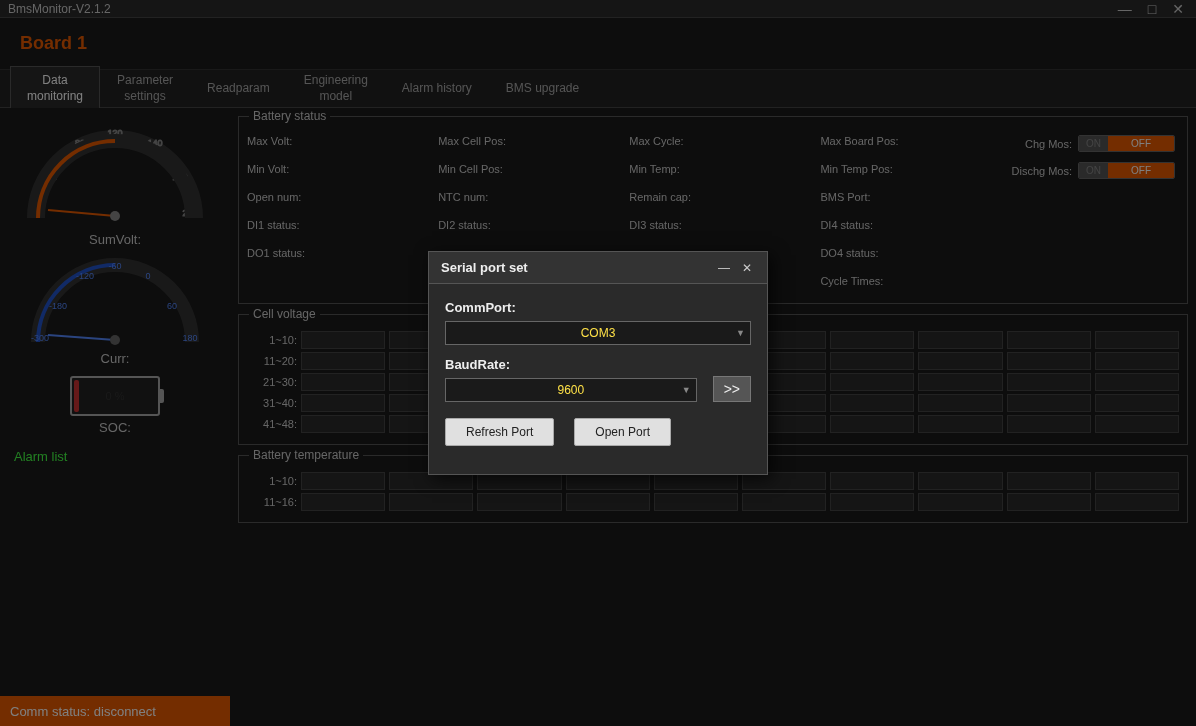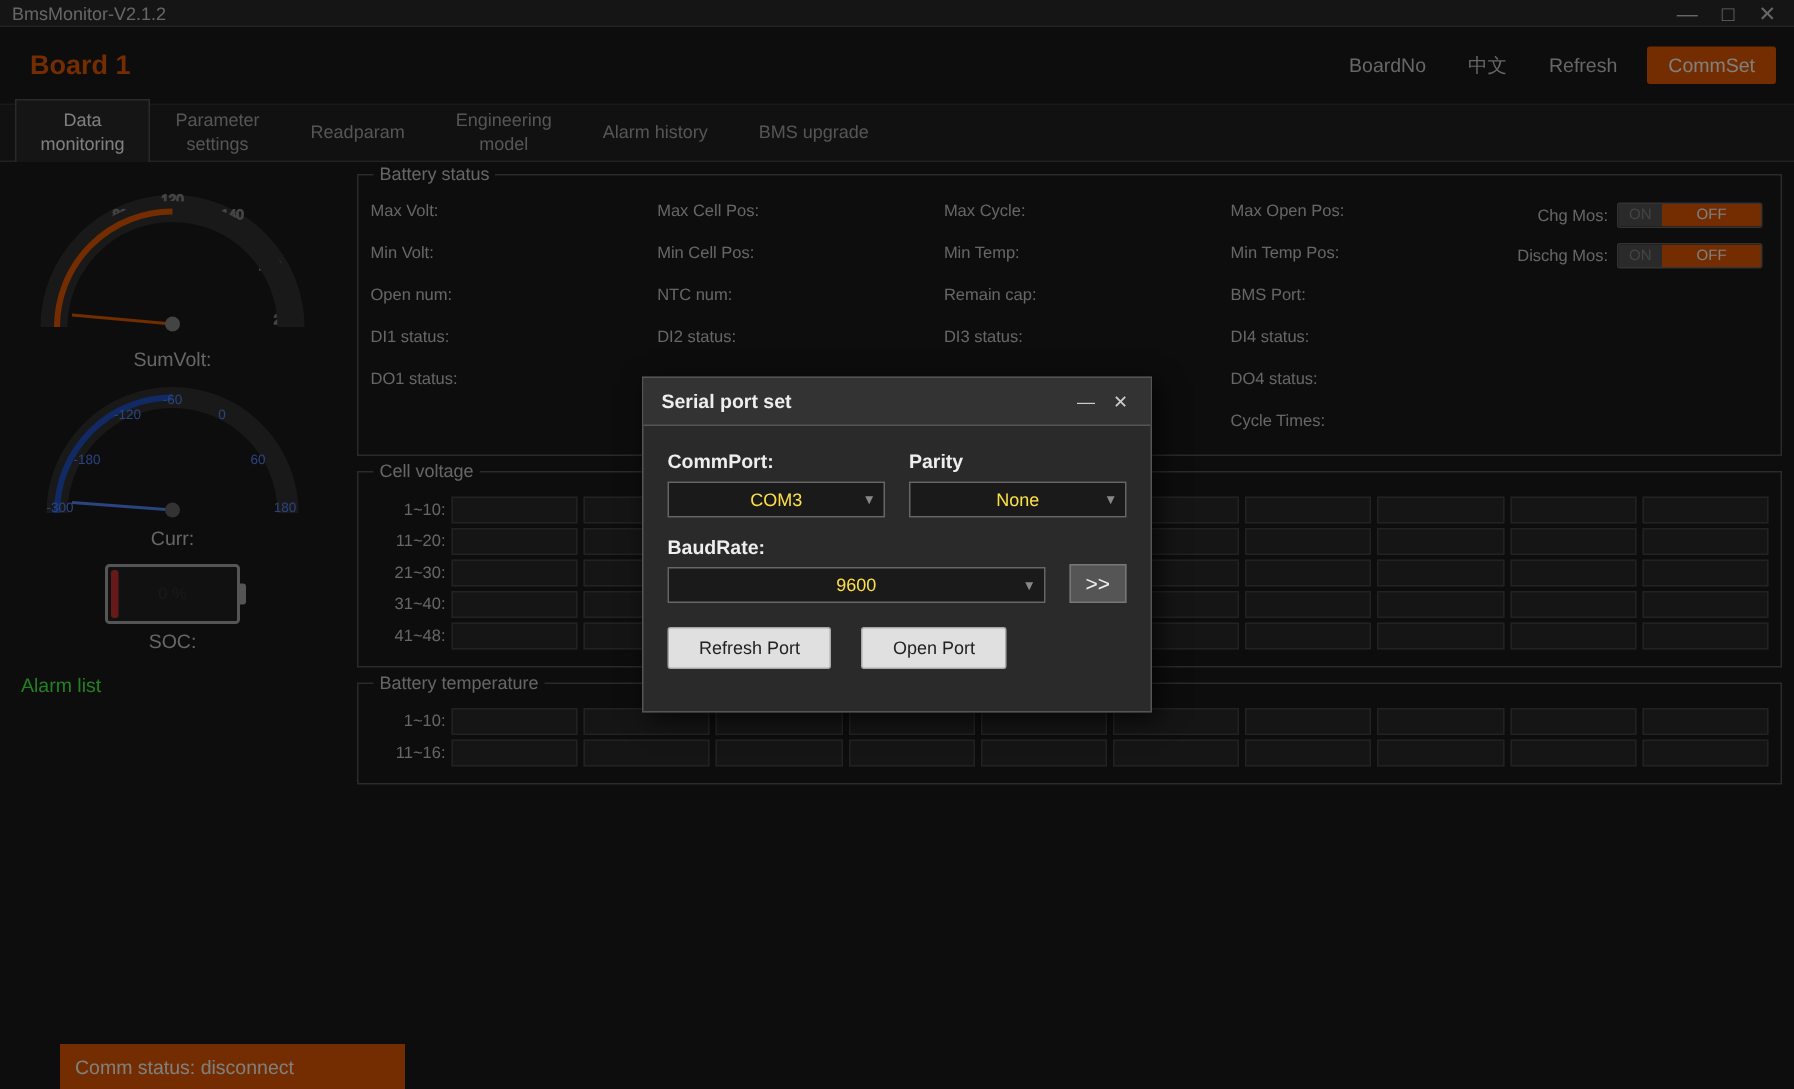--- a/index.html
+++ b/index.html
@@ -310,21 +310,20 @@
       height: 30px;
       display: flex;
       align-items: center;
       padding: 0 10px;
       color: white;
       font-size: 13px;
       position: absolute;
       bottom: 0;
       left: 0;
       width: 230px;
-      margin-left: 40px;
     }
 
     
     .modal-overlay {
       position: absolute;
       top: 0; left: 0; right: 0; bottom: 0;
       background: rgba(0,0,0,0.5);
       z-index: 100;
       display: flex;
       align-items: center;
@@ -456,26 +455,20 @@
   <span class="title-bar-text">BmsMonitor-V2.1.2</span>
   <div class="title-bar-controls">
     <button class="title-bar-btn">—</button>
     <button class="title-bar-btn">□</button>
     <button class="title-bar-btn close-btn">✕</button>
   </div>
 </div>
 
 <div class="header">
   <span class="board-title">Board 1</span>
-  <div class="header-actions">
-    <button class="header-btn">BoardNo</button>
-    <button class="header-btn">中文</button>
-    <button class="header-btn">Refresh</button>
-    <button class="commset-btn">CommSet</button>
-  </div>
 </div>
 
 <div class="tabs">
   <div class="tab active">Data<br>monitoring</div>
   <div class="tab">Parameter<br>settings</div>
   <div class="tab">Readparam</div>
   <div class="tab">Engineering<br>model</div>
   <div class="tab">Alarm history</div>
   <div class="tab">BMS upgrade</div>
 </div>
@@ -592,21 +585,21 @@
           <div class="bsc-row">
             <span class="bsc-key">Remain cap:</span>
           </div>
           <div class="bsc-row">
             <span class="bsc-key" style="color:#ccc; font-size:11px;">DI3 status:</span>
           </div>
         </div>
 
         <div style="flex:1; display:flex; flex-direction:column; gap:8px;">
           <div class="bsc-row">
-            <span class="bsc-key">Max Open Pos:</span>
+            <span class="bsc-key">Max Board Pos:</span>
           </div>
           <div class="bsc-row">
             <span class="bsc-key">Min Temp Pos:</span>
           </div>
           <div class="bsc-row">
             <span class="bsc-key">BMS Port:</span>
           </div>
           <div class="bsc-row">
             <span class="bsc-key">DI4 status:</span>
           </div>
@@ -776,30 +769,20 @@
           <div class="modal-field-label">CommPort:</div>
           <div class="select-wrapper">
             <select class="modal-select">
               <option>COM1</option>
               <option>COM2</option>
               <option selected="">COM3</option>
               <option>COM4</option>
             </select>
           </div>
         </div>
-        <div class="modal-field">
-          <div class="modal-field-label">Parity</div>
-          <div class="select-wrapper">
-            <select class="modal-select">
-              <option selected="">None</option>
-              <option>Odd</option>
-              <option>Even</option>
-            </select>
-          </div>
-        </div>
       </div>
       <div class="modal-baud-row">
         <div class="modal-baud-field">
           <div class="modal-field-label">BaudRate:</div>
           <div class="select-wrapper">
             <select class="modal-select">
               <option>1200</option>
               <option>2400</option>
               <option>4800</option>
               <option selected="">9600</option>

